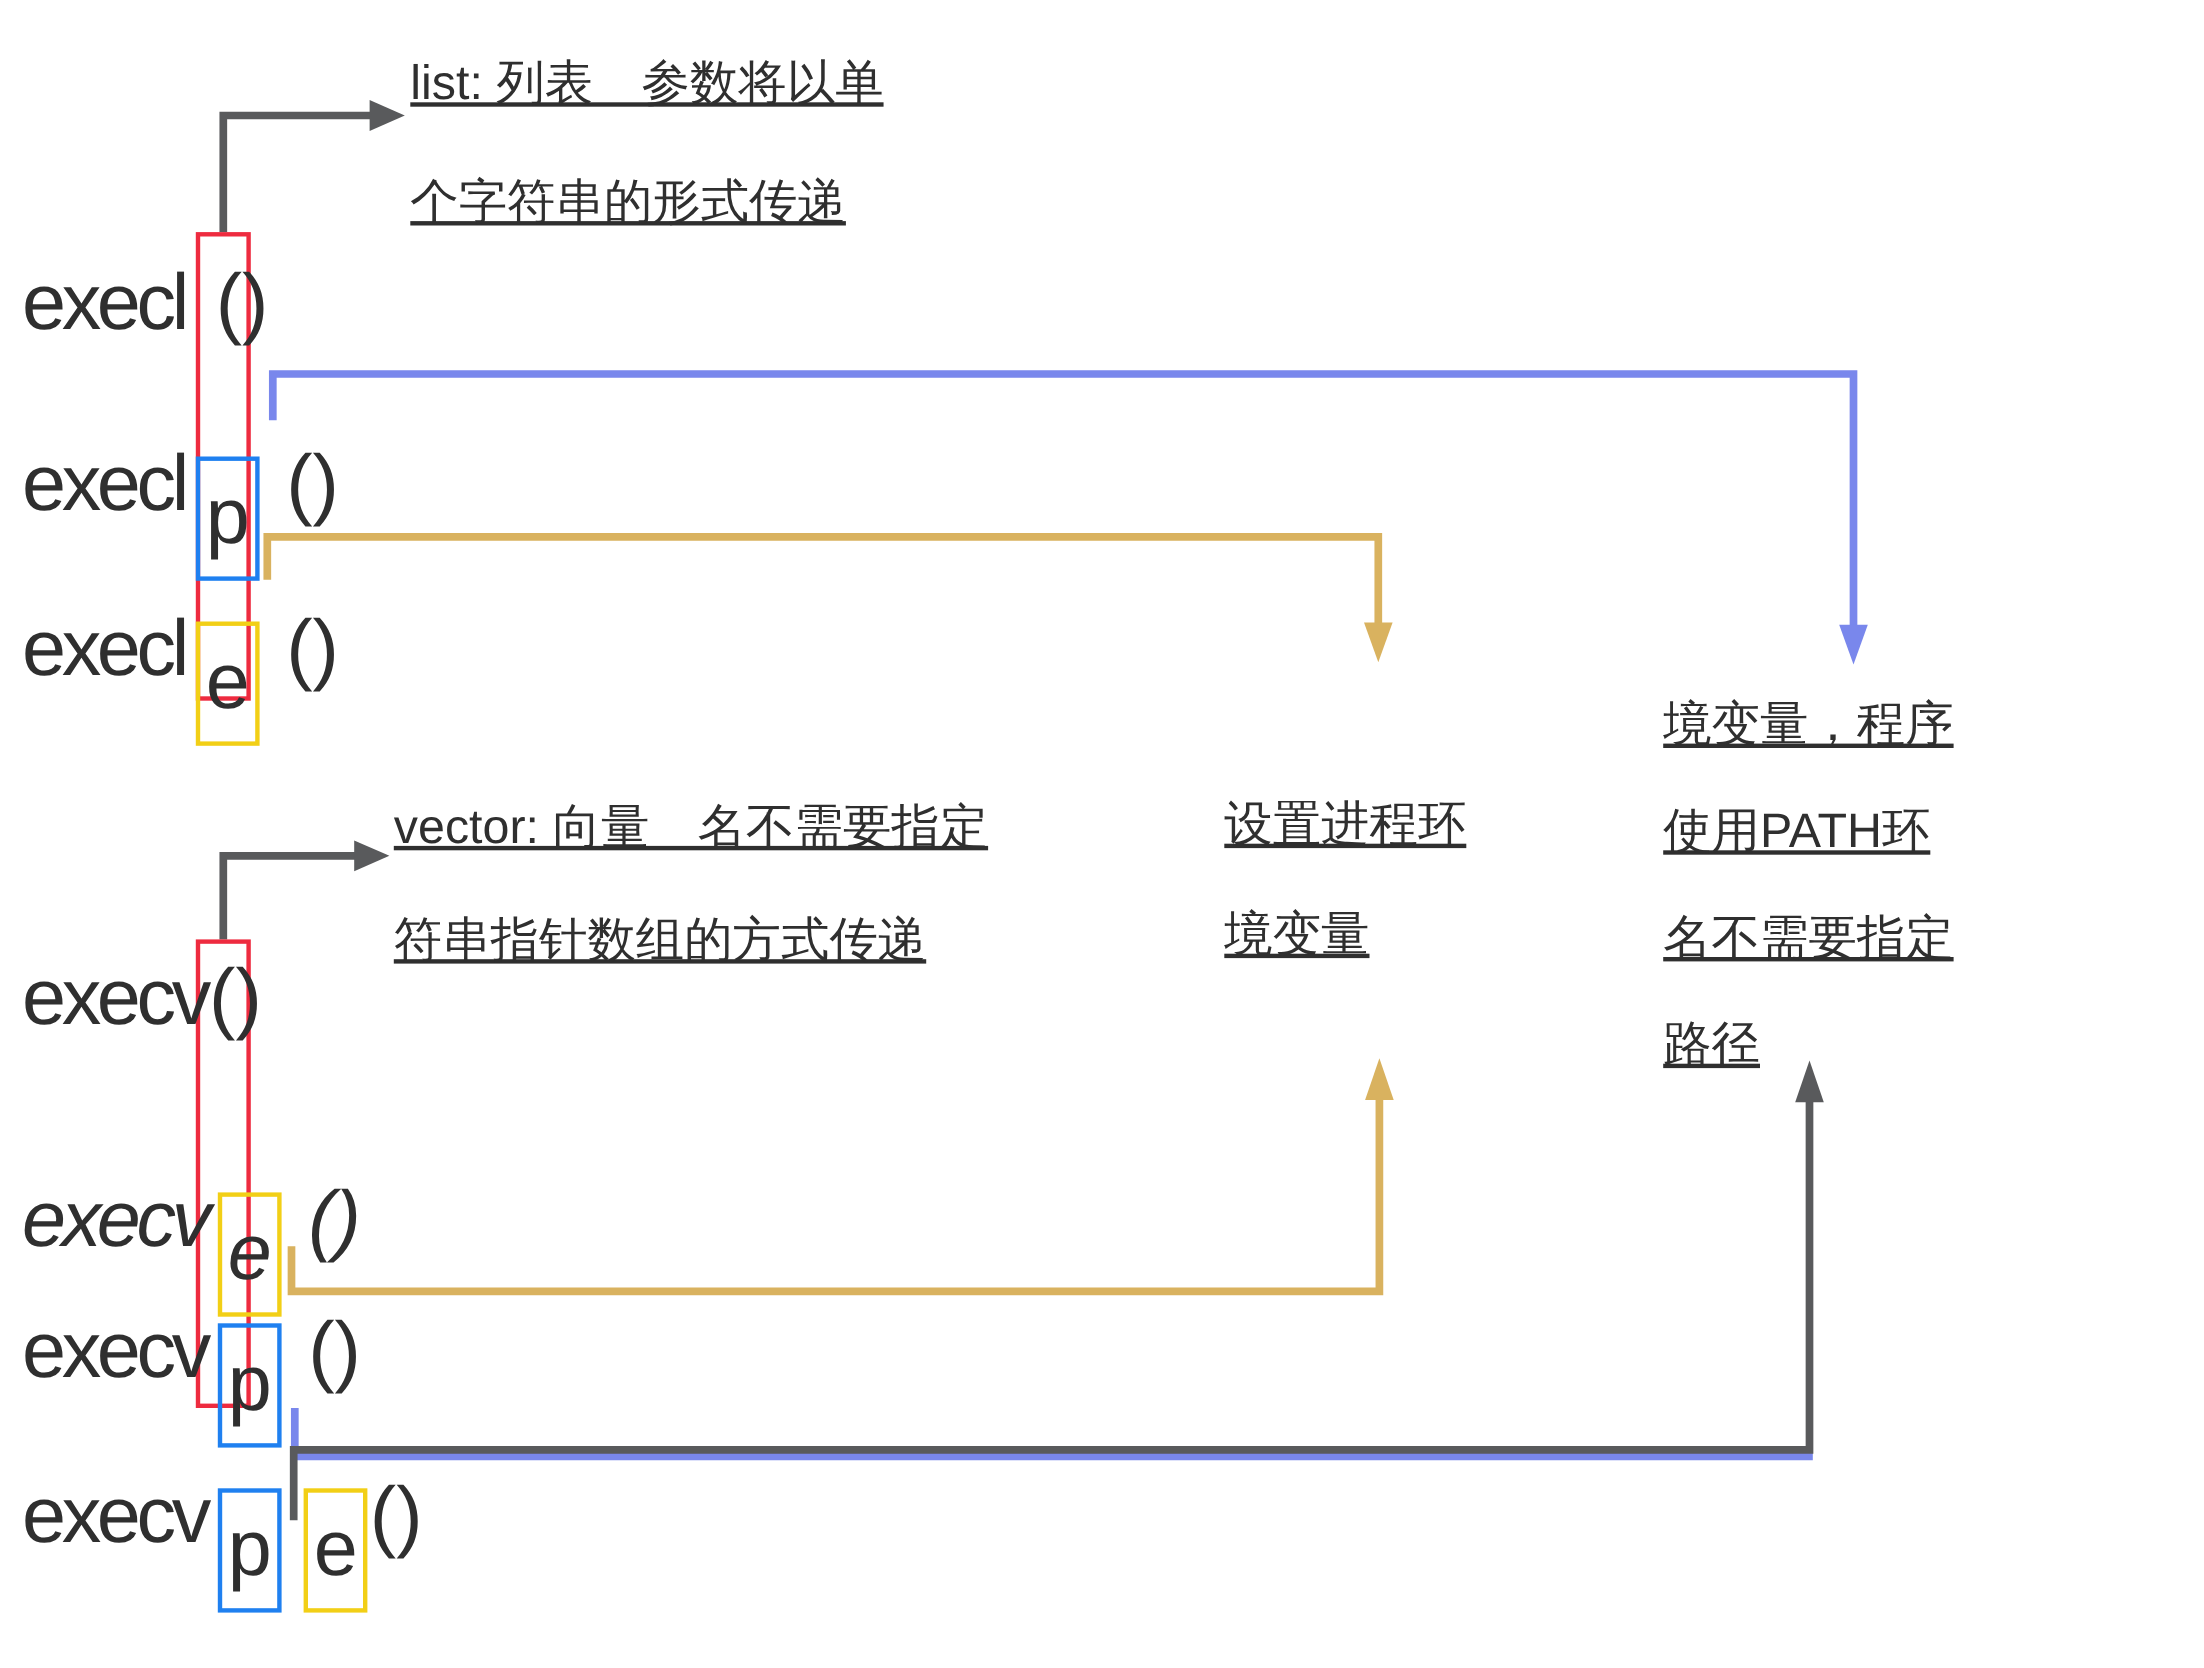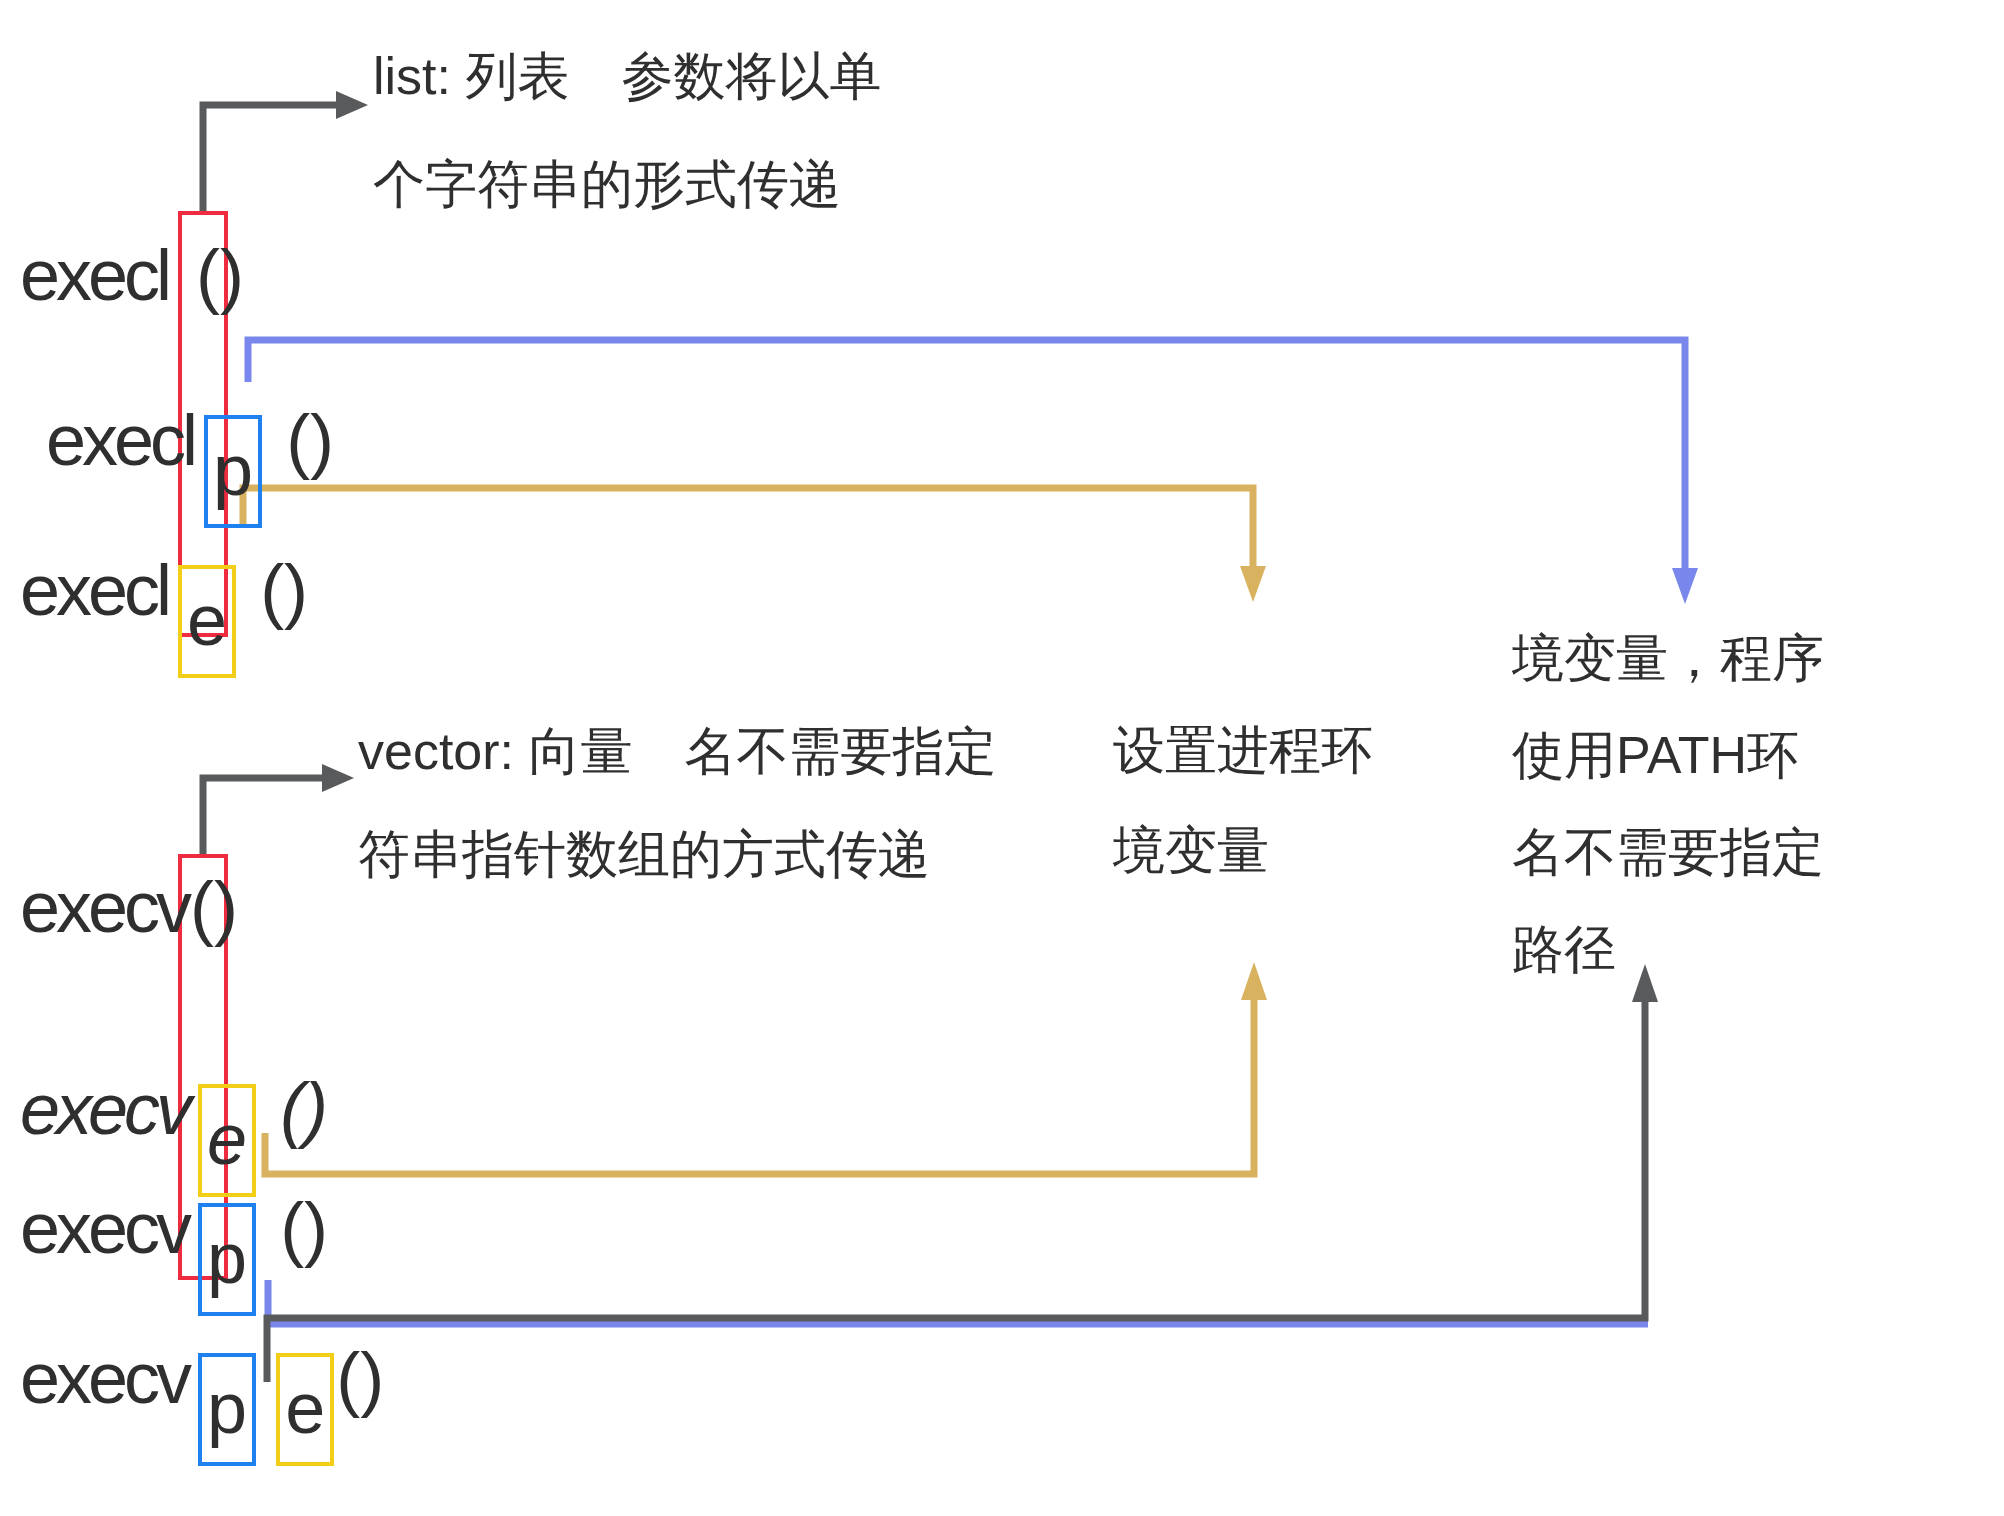--- a/index.html
+++ b/index.html
@@ -44,23 +44,24 @@
   .red-col{
     position:absolute;
     box-sizing:border-box;
     border:4px solid var(--red,#ee2b3f);
     width:50px;
     background:transparent;
   }
   
   .note{
     position:absolute;
-    font-size:52px;
+    font-size:44px;
     color:var(--ink,#2f2f2f);
     white-space:nowrap;
+    text-decoration:underline;
   }
   .note div{display:block;}
   .note.list-note{left:373px;top:22px;line-height:108px;}
   .note.vector-note{left:358px;top:700px;line-height:103px;}
   .note.env-note{left:1113px;top:700px;line-height:100px;}
   .note.path-note{left:1512px;top:610px;line-height:97px;}
   
   #connectors{position:absolute;left:0;top:0;width:2004px;height:1516px;pointer-events:none;}
   .ln{fill:none;stroke-width:7px;}
   .ln.gray{stroke:var(--gray,#595a5c);}
@@ -98,21 +99,21 @@
     <polygon class="head gray" points="1632,1002 1658,1002 1645,964"></polygon>
   </svg>
 
   <div class="red-col" style="left:178px;top:211px;height:426px;"></div>
   <div class="red-col" style="left:178px;top:854px;height:426px;"></div>
 
   <div class="fn-row" style="top:210px;">
     <span>execl</span><span class="parens wide">()</span>
   </div>
 
-  <div class="fn-row" style="top:375px;margin-left:26px;">
+  <div class="fn-row" style="top:375px;">
     <span>execl</span><span class="boxed blue">p</span><span class="parens">()</span>
   </div>
 
   <div class="fn-row" style="top:525px;">
     <span>execl</span><span class="boxed yellow">e</span><span class="parens">()</span>
   </div>
 
   <div class="fn-row" style="top:842px;text-align:right;">
     <span>execv</span><span class="parens tight">()</span>
   </div>

